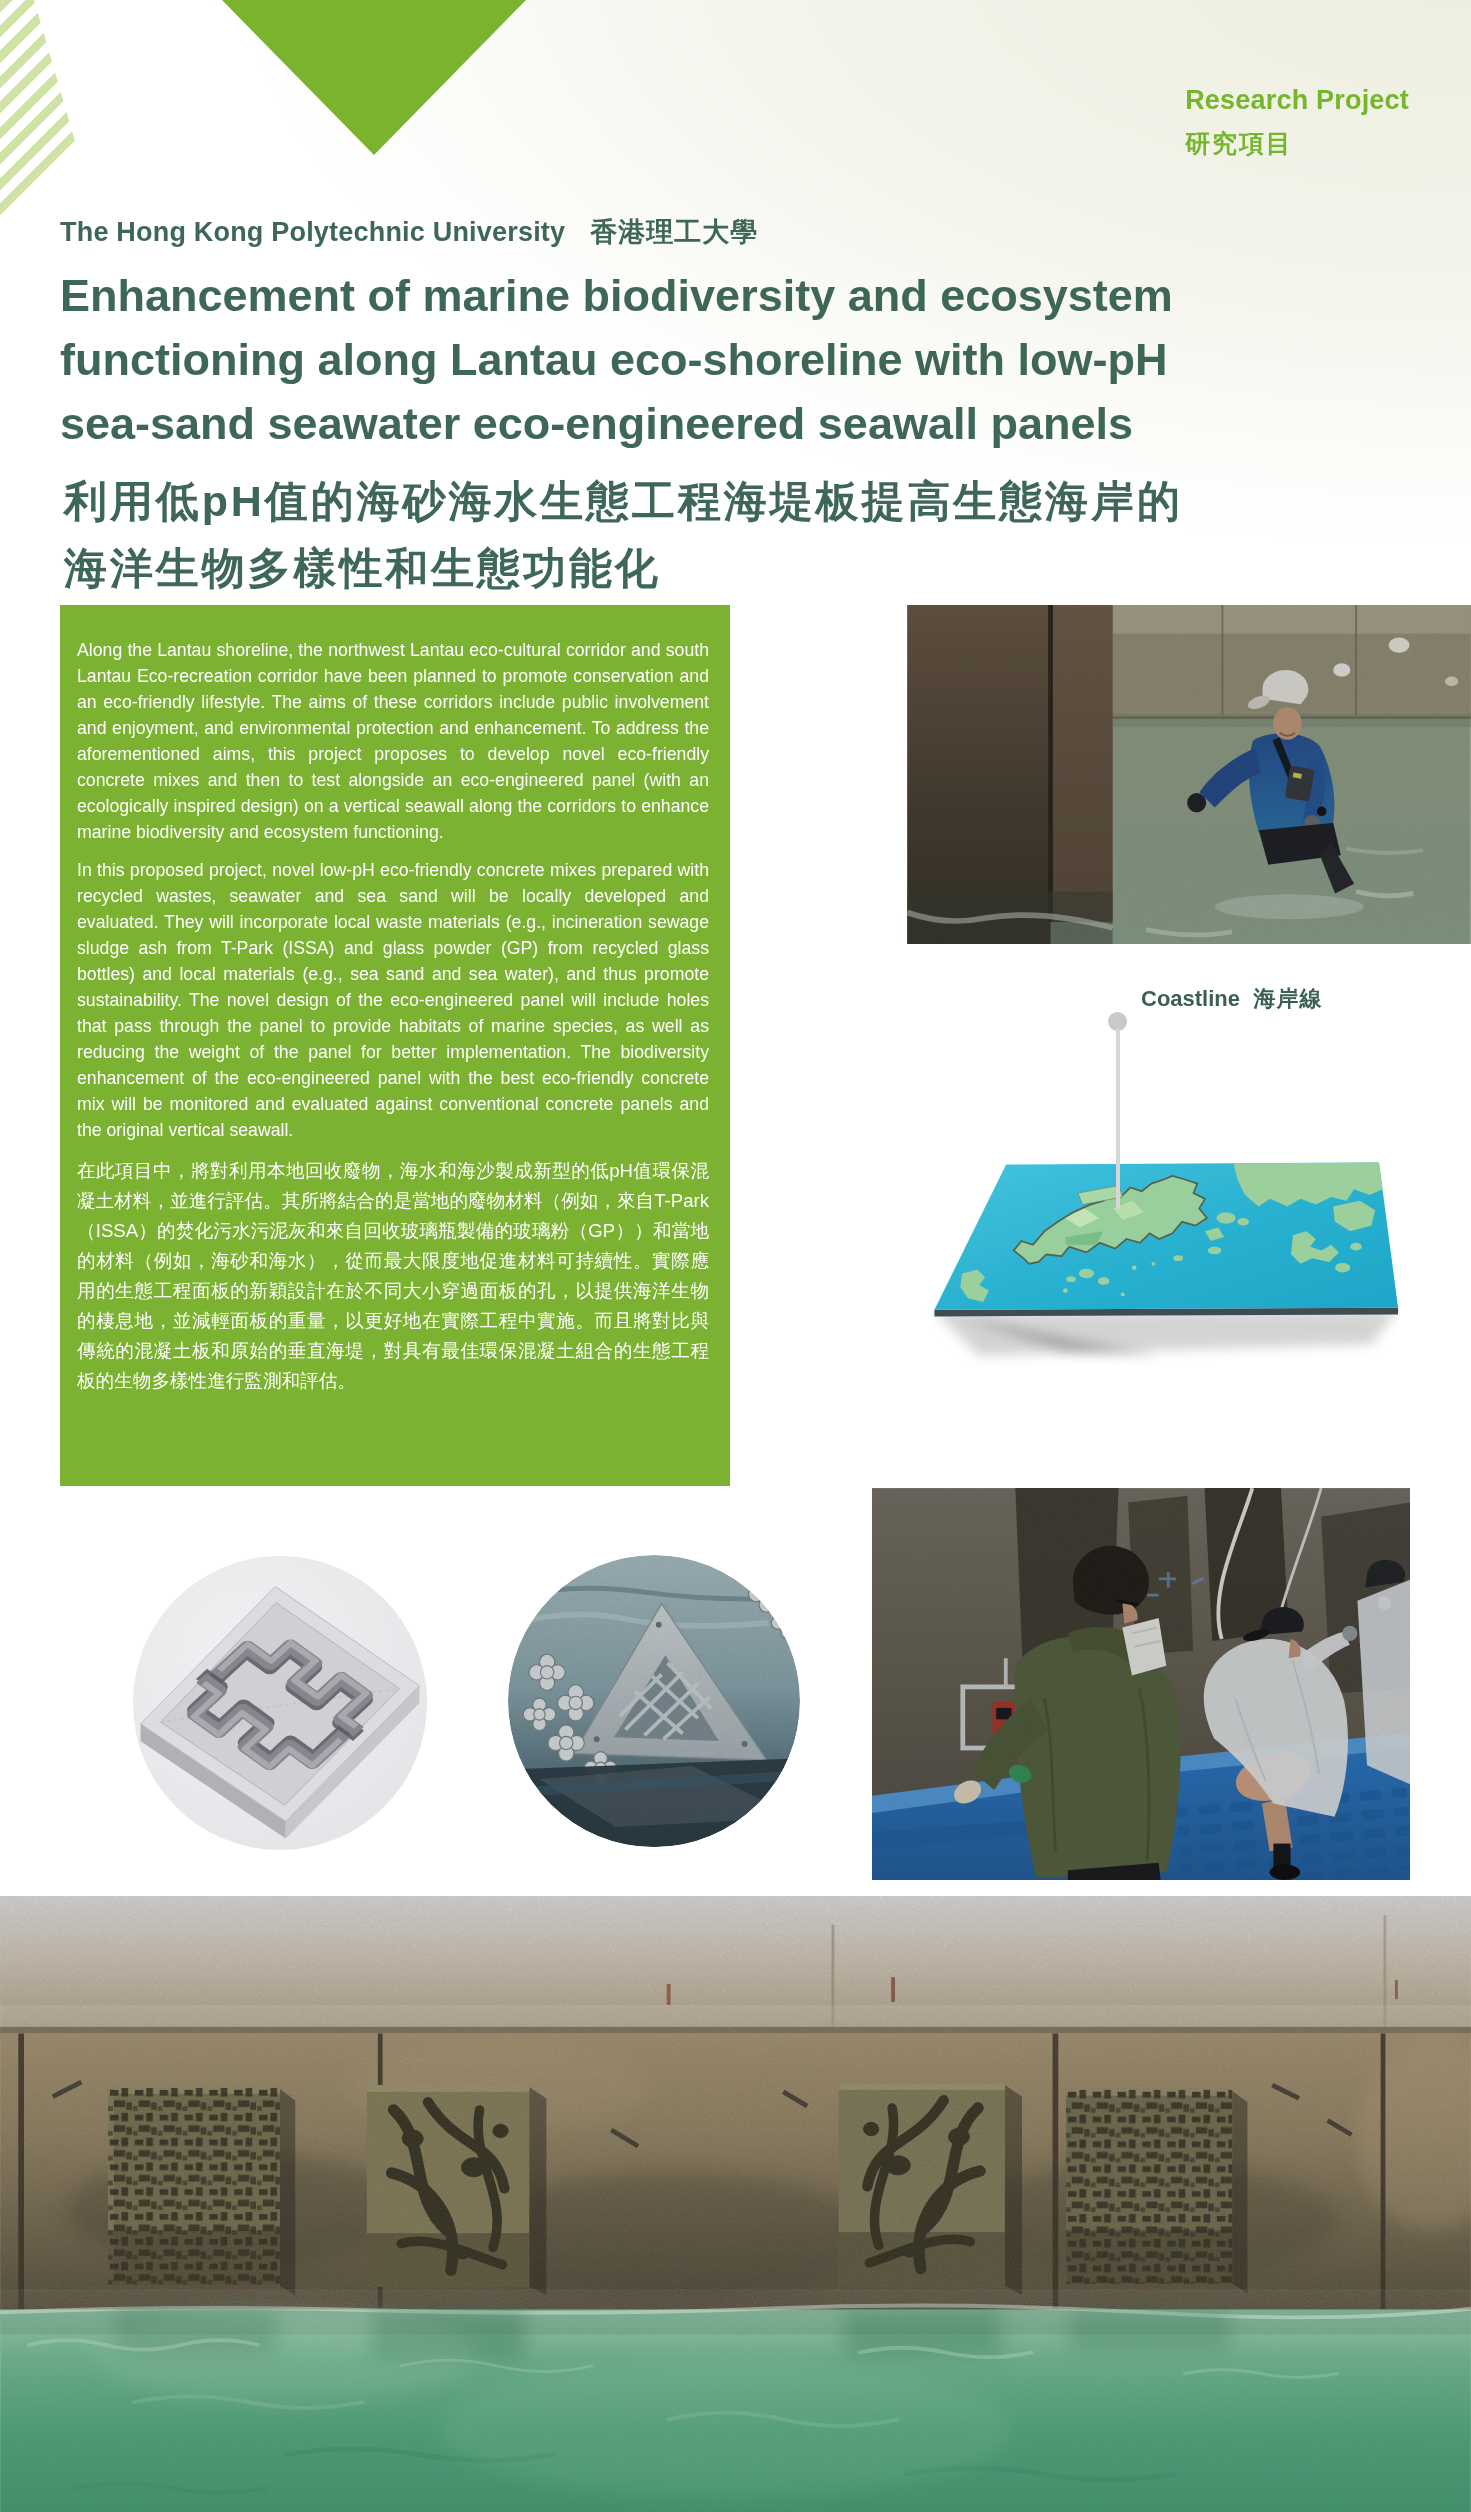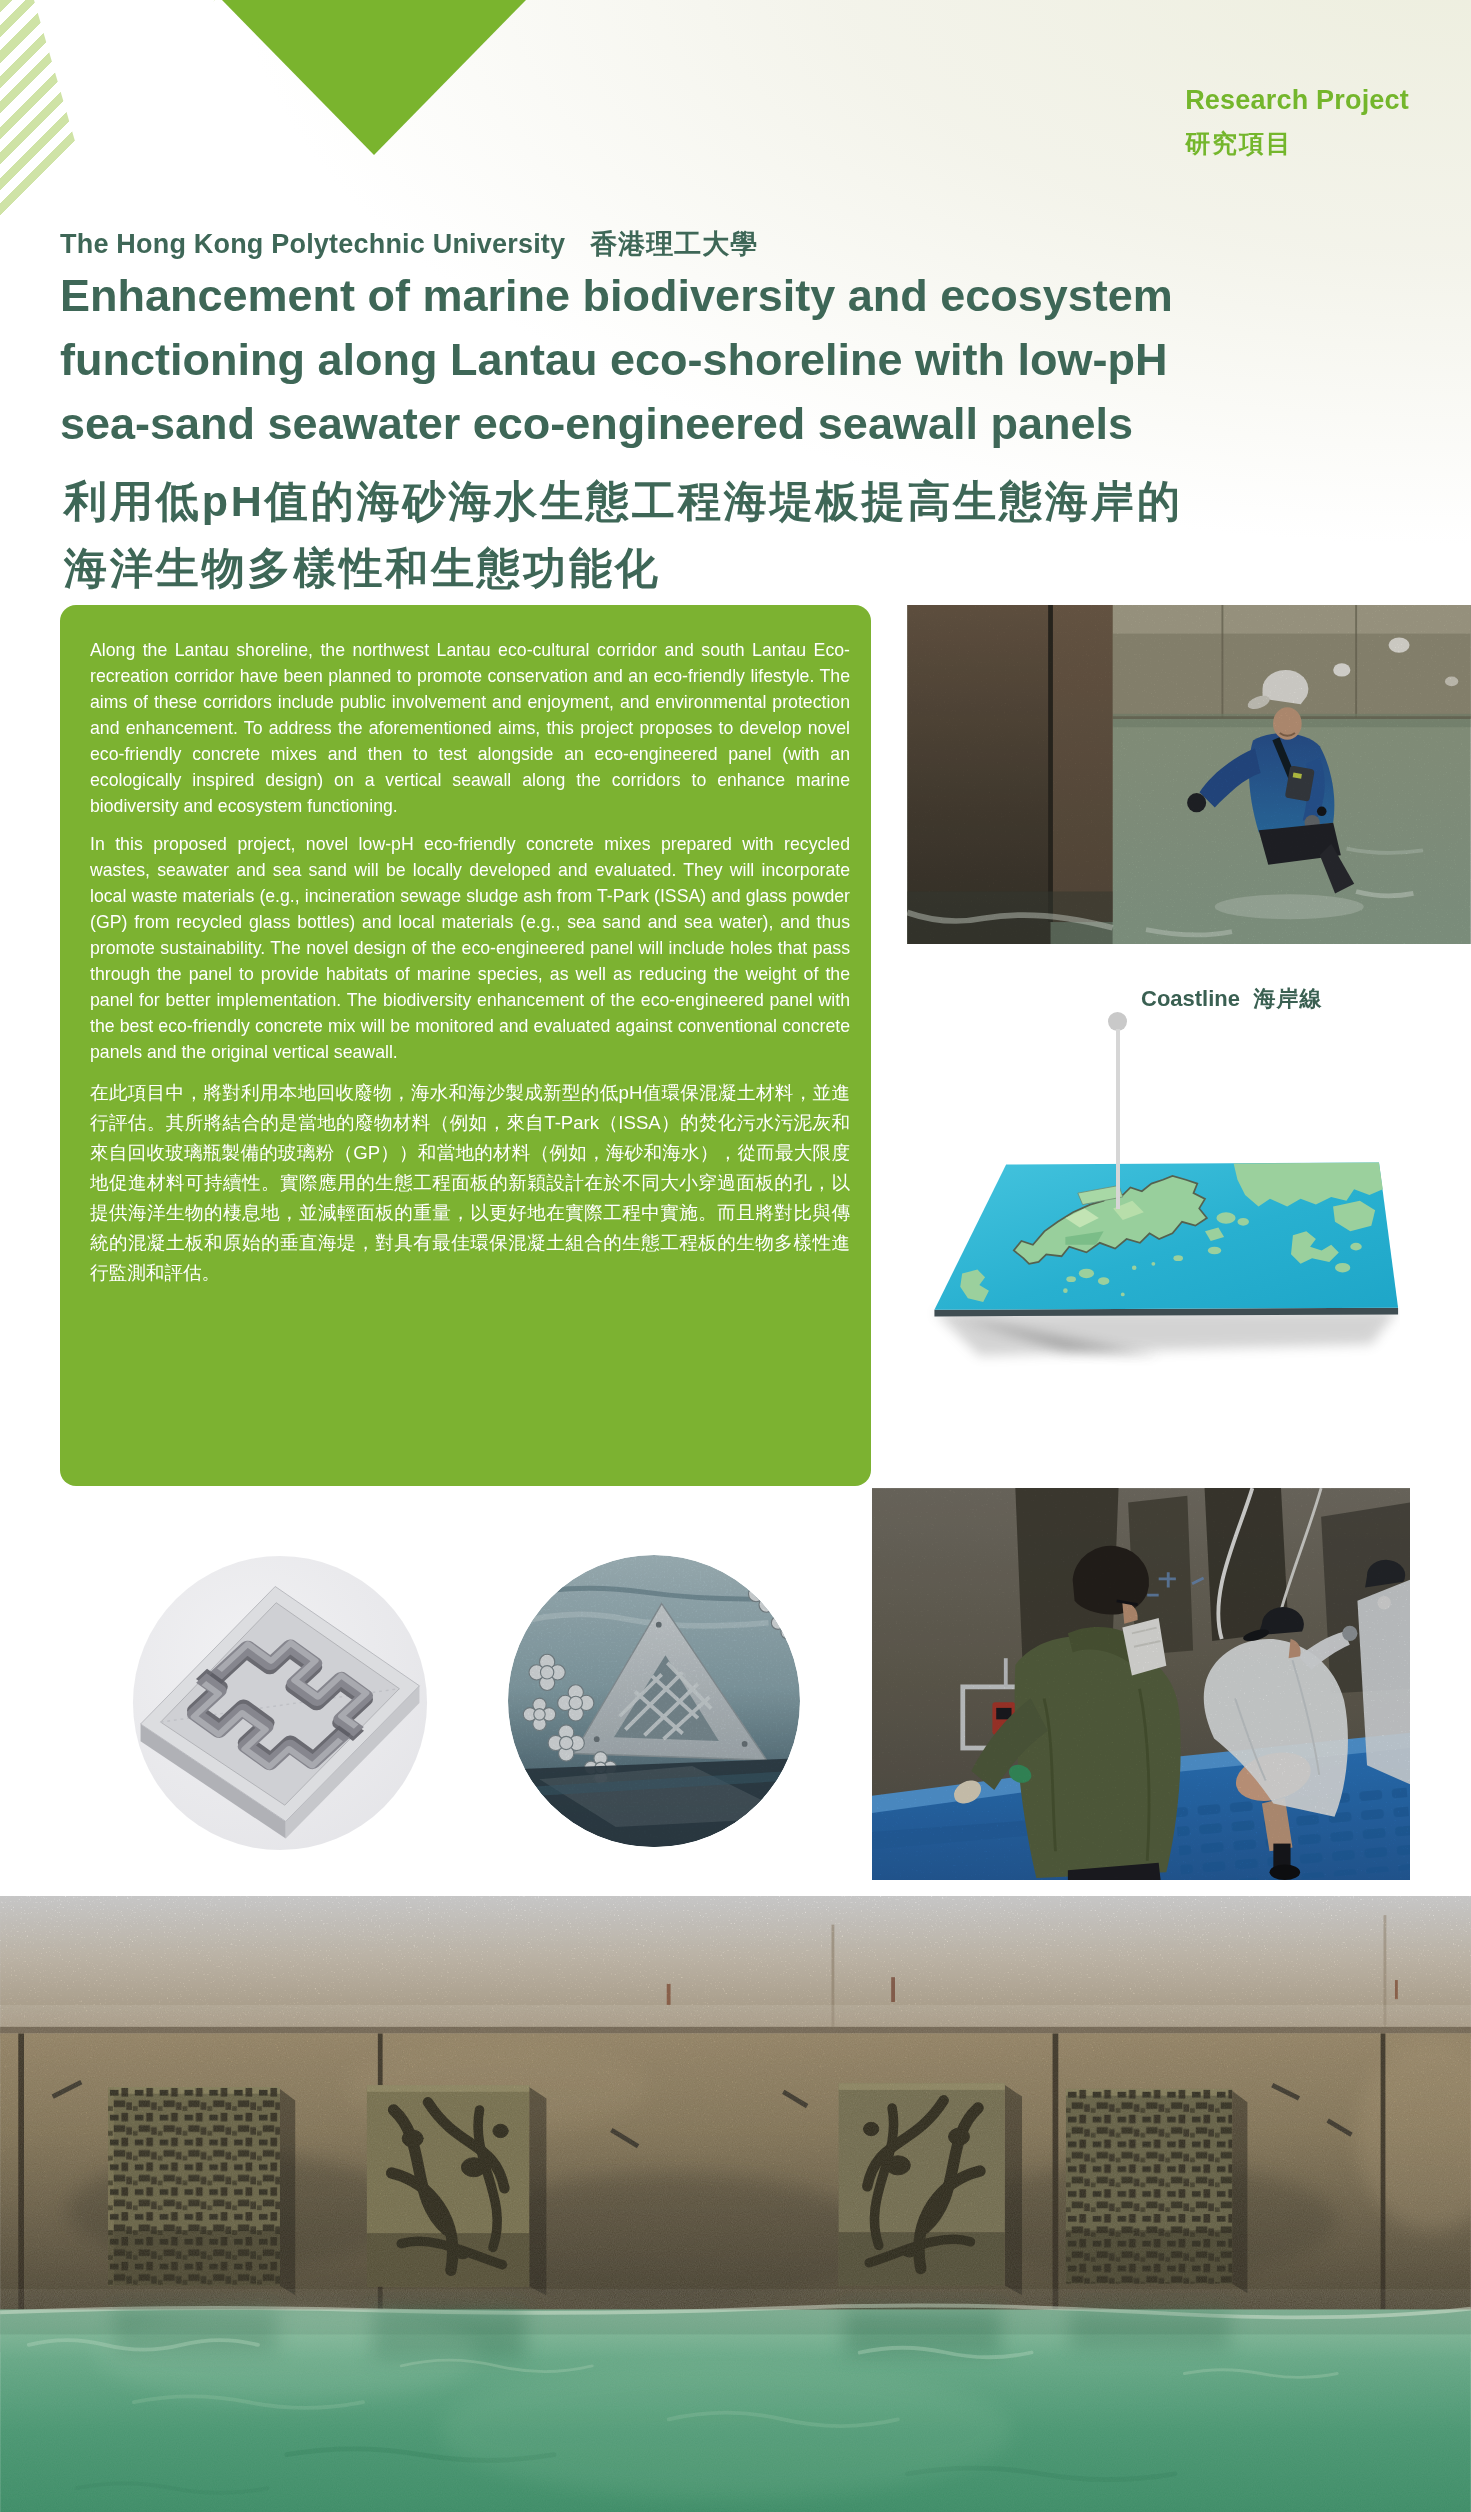--- a/index.html
+++ b/index.html
@@ -13,28 +13,28 @@
         clip-path:polygon(0 0,100% 0,0 100%);}
   .stripes-notch{position:absolute;top:0;left:34px;width:181px;height:187px;background:#ffffff;
         clip-path:polygon(0 0,100% 0,30% 100%);}
   .green-triangle{position:absolute;top:0;left:222px;width:304px;height:155px;background:#7ab42e;
         clip-path:polygon(0 0,100% 0,50% 100%);}
   
   .badge{position:absolute;top:86px;right:62px;text-align:left;color:#74b62c;}
   .badge-en{font-size:27px;font-weight:bold;line-height:29px;letter-spacing:0.2px;}
   .badge-zh{font-size:25px;font-weight:bold;line-height:29px;margin-top:14px;letter-spacing:1.9px;}
   
-  .univ{position:absolute;left:60px;top:226px;font-size:27px;font-weight:bold;color:#3e6757;letter-spacing:0.2px;}
+  .univ{position:absolute;left:60px;top:214px;font-size:27px;font-weight:bold;color:#3e6757;letter-spacing:0.2px;}
   .univ-zh{margin-left:25px;letter-spacing:1px;}
   .title-en{position:absolute;left:60px;top:264px;margin:0;font-size:45px;line-height:64px;font-weight:bold;color:#3e6757;}
   .title-zh{position:absolute;left:60px;top:464px;margin:4px;font-size:43px;line-height:67px;font-weight:bold;color:#3e6757;letter-spacing:2.9px;}
   .tl{display:block;}
   
-  .green-box{position:absolute;left:60px;top:605px;width:811px;height:881px;background:#7cb231;
-        box-sizing:border-box;padding:32px 21px 0 30px;overflow:hidden;border-radius:16px;}
+  .green-box{position:absolute;left:60px;top:605px;width:670px;height:881px;background:#7cb231;
+        box-sizing:border-box;padding:32px 21px 0 17px;overflow:hidden;}
   .green-box p{margin:0 0 12.4px;color:#ffffff;text-align:justify;}
   .green-box p.en{font-size:17.7px;line-height:26px;}
   .green-box p.zh{font-size:18.6px;line-height:30px;margin-bottom:14.3px;}
   
   .photo{position:absolute;overflow:hidden;}
   .photo-top{left:907px;top:605px;width:564px;height:339px;}
   .photo-boat{left:872px;top:1488px;width:538px;height:392px;}
   .photo-bottom{left:0;top:1896px;width:1471px;height:616px;}
   .map-wrap{position:absolute;left:922px;top:1151px;width:478px;height:220px;}
   .coast-dot{position:absolute;left:1108px;top:1012px;width:19px;height:19px;border-radius:50%;background:#c9c9c9;}

